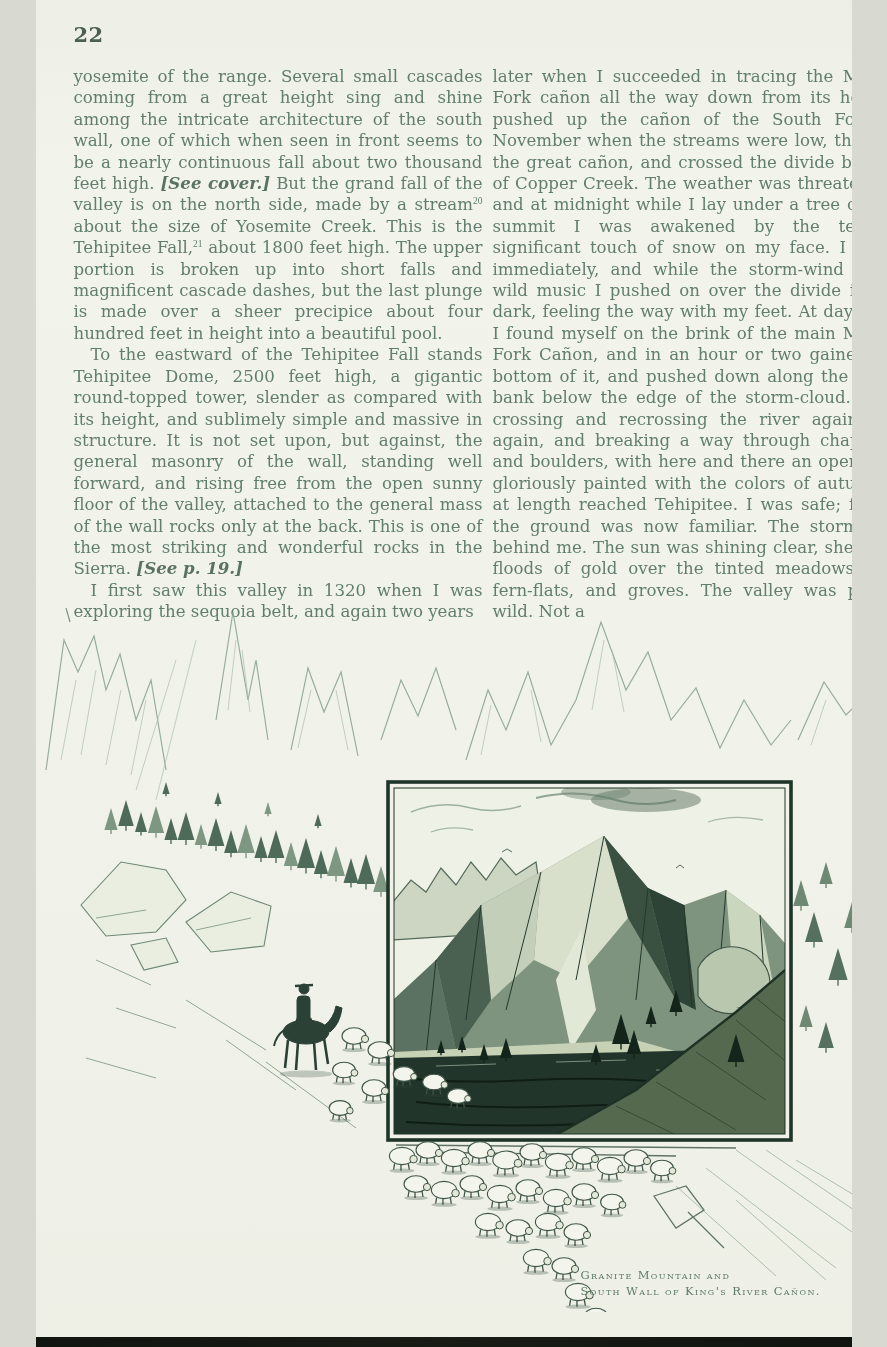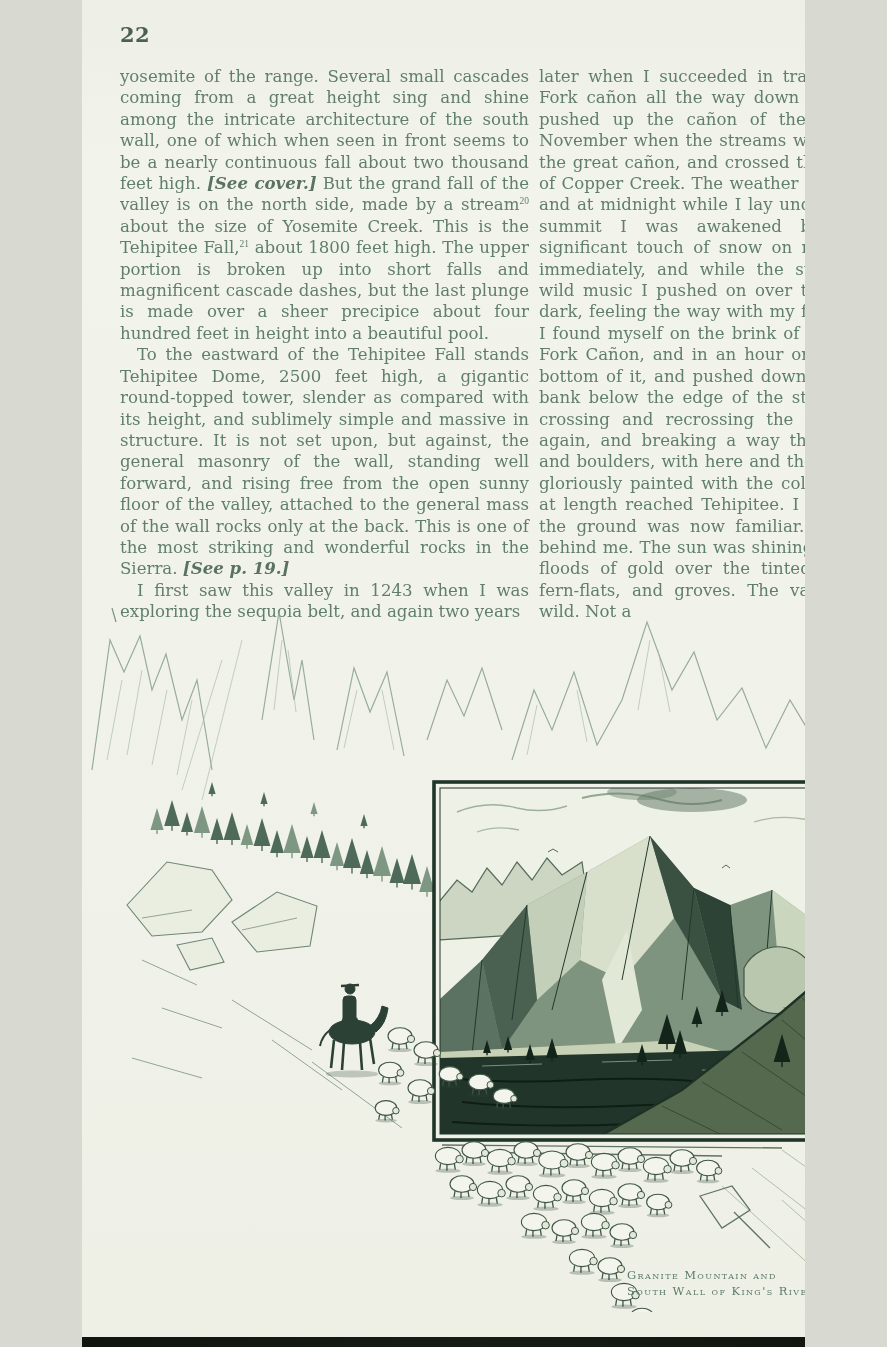--- a/index.html
+++ b/index.html
@@ -1,18 +1,18 @@
 <!DOCTYPE html>
 <html><head>
 <meta charset="utf-8">
 <style>
   html,body{margin:0;padding:0;background:#d8dad2;}
   .page{
     position:relative;
-    width:723px;height:1347px;
+    width:816px;height:1347px;
     margin:0 auto;
     background:linear-gradient(180deg,#edefe6 0%,#f2f4ec 12%,#f0f2e9 70%,#eef0e6 100%);
     overflow:hidden;
     font-family:"DejaVu Serif", serif;
   }
   .page-number{
     position:absolute;left:38px;top:22px;
     font-size:21px;font-weight:700;color:#4c5f53;letter-spacing:.5px;
   }
   .columns{
@@ -49,21 +49,21 @@
 <body>
 
 <div class="page">
 
   <div class="page-number">22</div>
 
   <div class="columns">
     <div class="col">
         <p><span>yosemite of the range.  Several small cascades coming from a great height sing and shine among the intricate architecture of the south wall, one of which when seen in front seems to be a nearly continuous fall about two thousand feet high. </span><span class="b">[See cover.]</span><span> But the grand fall of the valley is on the north side, made by a stream</span><sup>20</sup><span> about the size of Yosemite Creek.  This is the Tehipitee Fall,</span><sup>21</sup><span> about 1800 feet high.  The upper portion is broken up into short falls and magnificent cascade dashes, but the last plunge is made over a sheer precipice about four hundred feet in height into a beautiful pool.</span></p>
         <p class="indent"><span>To the eastward of the Tehipitee Fall stands Tehipitee Dome, 2500 feet high, a gigantic round-topped tower, slender as compared with its height, and sublimely simple and massive in structure.  It is not set upon, but against, the general masonry of the wall, standing well forward, and rising free from the open sunny floor of the valley, attached to the general mass of the wall rocks only at the back.  This is one of the most striking and wonderful rocks in the Sierra.  </span><span class="b">[See p. 19.]</span></p>
-        <p class="indent"><span>I first saw this valley in 1243 when I was exploring the sequoia belt, and again two years</span></p>
+        <p class="indent"><span>I first saw this valley in 1320 when I was exploring the sequoia belt, and again two years</span></p>
       </div>
     <div class="col">
         <p><span>later when I succeeded in tracing the Middle Fork cañon all the way down from its head. I pushed up the cañon of the South Fork in November when the streams were low, through the great cañon, and crossed the divide by way of Copper Creek.  The weather was threatening, and at midnight while I lay under a tree on the summit I was awakened by the terribly significant touch of snow on my face.  I arose immediately, and while the storm-wind made wild music I pushed on over the divide in the dark, feeling the way with my feet.  At daybreak I found myself on the brink of the main Middle Fork Cañon, and in an hour or two gained the bottom of it, and pushed down along the river-bank below the edge of the storm-cloud.  After crossing and recrossing the river again and again, and breaking a way through chaparral and boulders, with here and there an open spot gloriously painted with the colors of autumn, I at length reached Tehipitee.  I was safe; for all the ground was now familiar.  The storm was behind me.  The sun was shining clear, shedding floods of gold over the tinted meadows, and fern-flats, and groves.  The valley was purely wild.  Not a</span></p>
       </div>
   </div>
 
   <div class="edge-line"></div>
 
   <svg class="engraving" viewBox="0 600 887 712" xmlns="http://www.w3.org/2000/svg">
     <defs>

